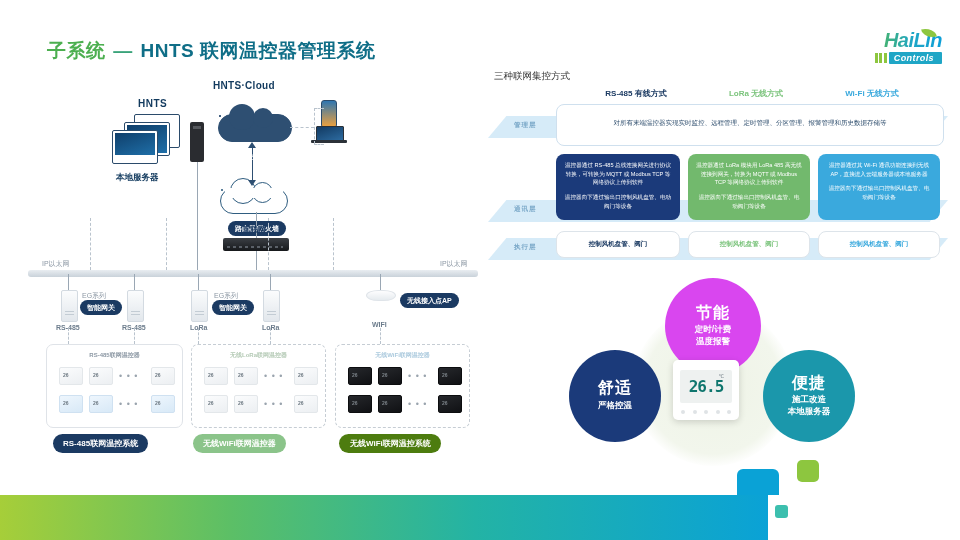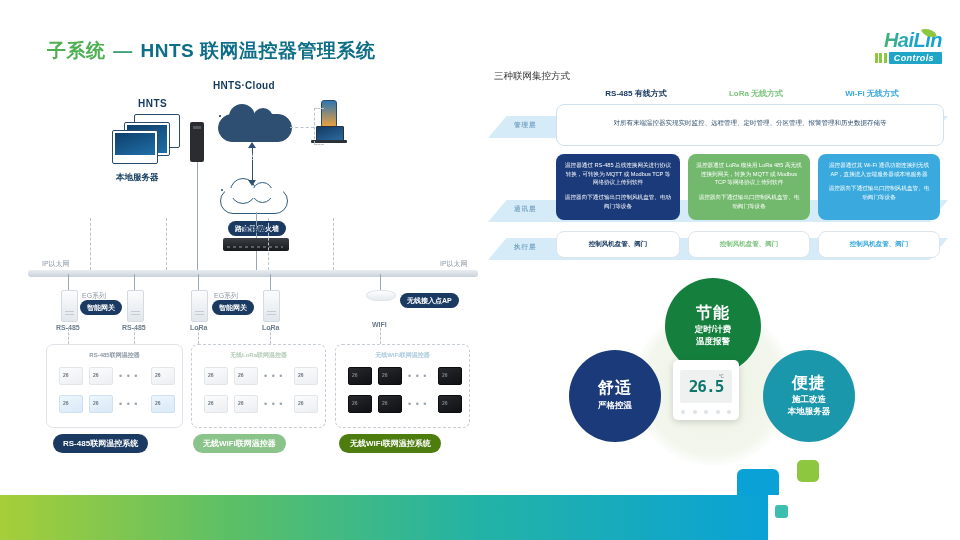--- a/index.html
+++ b/index.html
@@ -157,21 +157,21 @@
   .rbox-bot{top:163px;height:27px;background:#fff;border:1px solid #dde4ea;
       display:flex;align-items:center;justify-content:center;}
   .rbox-bot span{font-size:6.5px;font-weight:bold;}
 
   
   .circles{position:absolute;left:555px;top:278px;width:300px;height:190px;}
   .halo{position:absolute;left:78px;top:28px;width:160px;height:160px;border-radius:50%;
         background:radial-gradient(circle,#eef3e6 0%,#f2f6ec 60%,rgba(242,246,236,0) 72%);}
   .circ{position:absolute;border-radius:50%;color:#fff;text-align:center;
         display:flex;flex-direction:column;align-items:center;justify-content:center;}
-  .c-green{left:110px;top:0px;width:96px;height:96px;background:#15803d;}
+  .c-green{left:110px;top:0px;width:96px;height:96px;background:#d946ef;}
   .c-blue{left:14px;top:72px;width:92px;height:92px;background:#1b3a7a;}
   .c-teal{left:208px;top:72px;width:92px;height:92px;background:#1b97ab;}
   .circ .big{font-size:16px;font-weight:bold;letter-spacing:1px;line-height:1.05;}
   .circ .sml{font-size:8.5px;font-weight:bold;line-height:1.35;margin-top:3px;}
 
   .thermo{position:absolute;left:118px;top:82px;width:66px;height:60px;background:#fff;
         border-radius:5px;box-shadow:0 2px 7px rgba(0,0,0,.16);}
   .thermo-lcd{position:absolute;left:7px;top:10px;right:7px;height:33px;
         background:#eef1f0;border-radius:2px;}
   .thermo-temp{position:absolute;left:0;right:0;top:7px;text-align:center;

